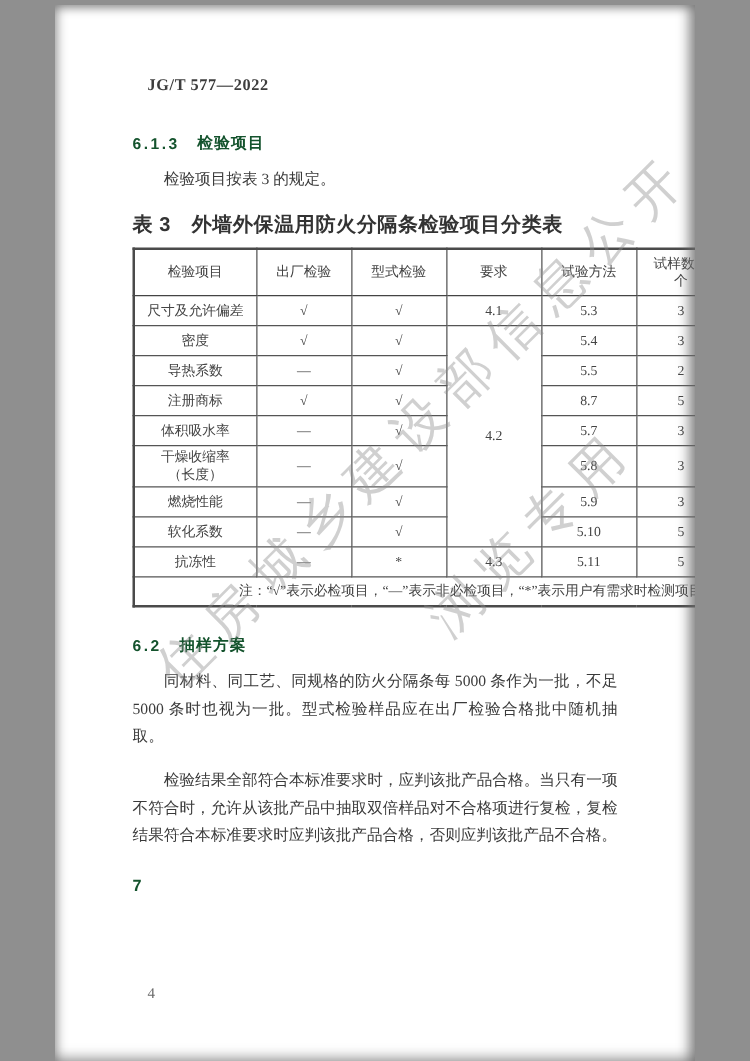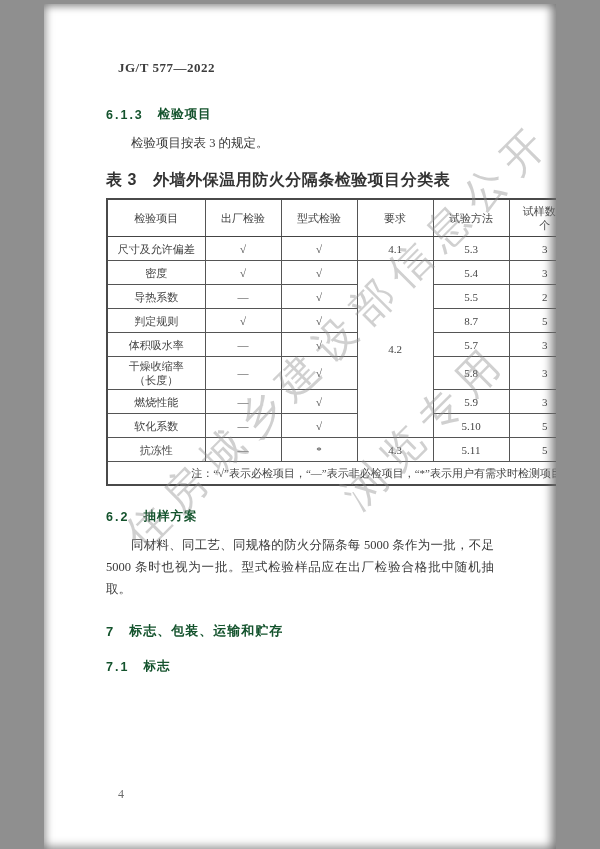--- a/index.html
+++ b/index.html
@@ -94,21 +94,21 @@
             <td>3</td>
           </tr>
           <tr>
             <td>导热系数</td>
             <td>—</td>
             <td>√</td>
             <td>5.5</td>
             <td>2</td>
           </tr>
           <tr>
-            <td>判定规则</td>
+            <td>注册商标</td>
             <td>√</td>
             <td>√</td>
             <td>8.7</td>
             <td>5</td>
           </tr>
           <tr>
             <td>体积吸水率</td>
             <td>—</td>
             <td>√</td>
             <td>5.7</td>
@@ -149,30 +149,26 @@
           </tr>
         </tbody>
     </table>
 
     <div class="sec-h h-gap22">
       <span class="num">6.2</span>
       <span class="ttl">抽样方案</span>
     </div>
     <p class="para">同材料、同工艺、同规格的防火分隔条每 5000 条作为一批，不足 5000 条时也视为一批。型式检验样品应在出厂检验合格批中随机抽取。</p>
 
+    <p class="para">检验结果全部符合本标准要求时，应判该批产品合格。当只有一项不符合时，允许从该批产品中抽取双倍样品对不合格项进行复检，复检结果符合本标准要求时应判该批产品合格，否则应判该批产品不合格。</p>
 
     <div class="sec-h h-gap22 chapter">
       <span class="num">7</span>
-      <span class="ttl">标志、包装、运输和贮存</span>
     </div>
 
-    <div class="sec-h h-gap18">
-      <span class="num">7.1</span>
-      <span class="ttl">标志</span>
-    </div>
 
 
   </div>
 
   <div class="pageno">4</div>
 
   <div class="wm wm1">住房城乡建设部信息公开</div>
   <div class="wm wm2">浏览专用</div>
 </div>
 

